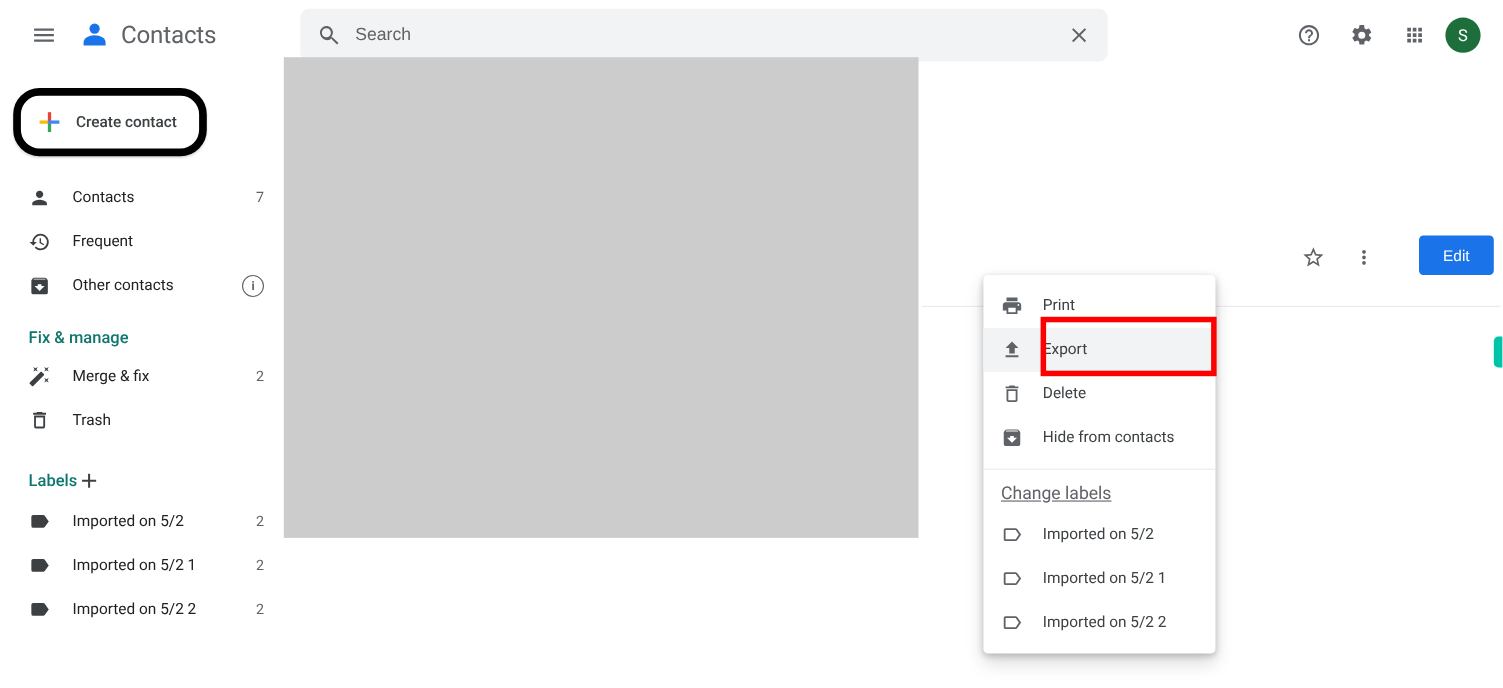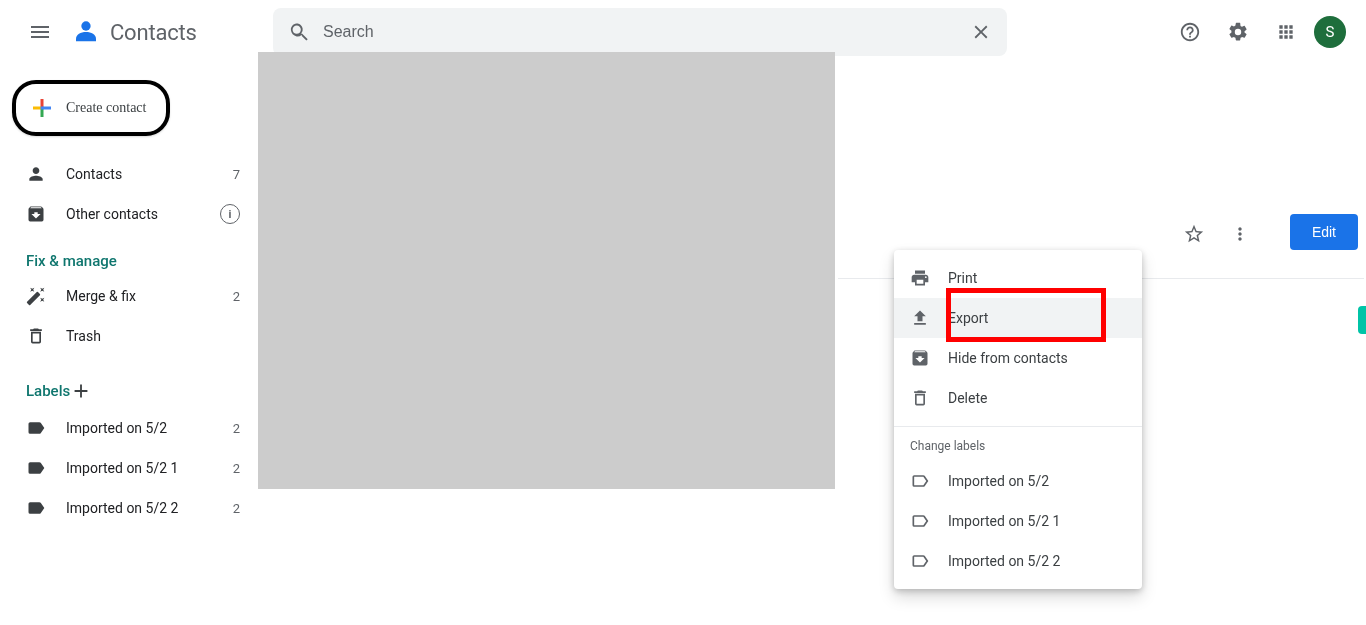--- a/index.html
+++ b/index.html
@@ -115,28 +115,27 @@
   .sidebar {
     width: 258px;
     padding: 8px 0;
     flex-shrink: 0;
   }
   .create-btn {
     display: inline-flex;
     align-items: center;
     height: 48px;
     border-radius: 24px;
-    border: 4px solid #000000;
+    border: 7px solid #000000;
     background: #fff;
     box-shadow: 0 1px 2px rgba(60,64,67,0.2);
     padding: 0 20px 0 14px;
     margin: 8px 0 18px 12px;
     cursor: pointer;
     gap: 12px;
-    font-family: Liberation Serif, serif;
   }
   .create-btn span.lbl { font-size: 14px; color: #3c4043; font-weight: 500; }
   .plus-icon { width: 24px; height: 24px; position: relative; }
 
   .nav-item {
     display: flex;
     align-items: center;
     height: 40px;
     padding: 0 18px 0 26px;
     border-radius: 0 20px 20px 0;
@@ -221,41 +220,41 @@
     height: 28px;
     background: #00c4a7;
     border-radius: 4px 0 0 4px;
   }
 
   
   .menu {
     position: absolute;
     top: 186px;
     left: 636px;
-    width: 248px;
+    width: 211px;
     background: #fff;
     border-radius: 4px;
     box-shadow: 0 2px 6px rgba(0,0,0,0.2), 0 8px 16px rgba(0,0,0,0.15);
     padding: 8px 0;
     z-index: 10;
   }
   .menu-item {
     display: flex;
     align-items: center;
     height: 40px;
     padding: 0 16px;
     cursor: pointer;
     color: #3c4043;
     gap: 18px;
   }
   .menu-item.hover { background: #f1f3f4; }
   .menu-item .micon { width: 20px; display:flex; align-items:center; justify-content:center; color:#5f6368; }
   .menu-item .mlbl { font-size: 14px; }
   .menu-divider { height: 1px; background: #e8eaed; margin: 8px 0; }
-  .menu-heading { font-size: 12px; color: #5f6368; padding: 4px 16px 8px; }
+  .menu-heading { font-size: 16px; color: #5f6368; padding: 4px 16px 8px; text-decoration: underline; }
 
   .highlight-box {
     position: absolute;
     border: 5px solid #ff0000;
     width: 150px;
     height: 44px;
     top: 224px;
     left: 688px;
     z-index: 20;
     pointer-events: none;
@@ -338,20 +337,28 @@
           <svg width="20" height="20" viewBox="0 0 24 24">
             <path fill="#3c4043" d="M12 12c2.21 0 4-1.79 4-4s-1.79-4-4-4-4 1.79-4 4 1.79 4 4 4zm0 2c-2.67 0-8 1.34-8 4v2h16v-2c0-2.66-5.33-4-8-4z"></path>
           </svg>
         </span>
       <span class="lbl">Contacts</span>
       <span class="count">7</span>
     </div>
     <div class="nav-item">
       <span class="icon">
           <svg width="20" height="20" viewBox="0 0 24 24">
+            <path fill="#3c4043" d="M13 3a9 9 0 00-9 9H1l3.89 3.89.07.14L9 12H6a7 7 0 117 7 6.93 6.93 0 01-4.95-2.05l-1.41 1.41A9 9 0 1013 3zm-1 5v5l4.28 2.54.72-1.21-3.5-2.08V8H12z"></path>
+          </svg>
+        </span>
+      <span class="lbl">Frequent</span>
+    </div>
+    <div class="nav-item">
+      <span class="icon">
+          <svg width="20" height="20" viewBox="0 0 24 24">
             <path fill="#3c4043" d="M20.54 5.23l-1.39-1.68A1.45 1.45 0 0018 3H6c-.47 0-.88.21-1.16.55L3.46 5.23A1.99 1.99 0 003 6.5V19a2 2 0 002 2h14a2 2 0 002-2V6.5c0-.47-.17-.93-.46-1.27zM12 17.5L6.5 12H10v-2h4v2h3.5L12 17.5zM5.12 5l.81-1h12l.94 1H5.12z"></path>
           </svg>
         </span>
       <span class="lbl">Other contacts</span>
       <span class="info-badge">i</span>
     </div>
 
     <div class="section-header">
       <span>Fix &amp; manage</span>
     </div>
@@ -442,32 +449,32 @@
         <span class="micon">
             <svg width="20" height="20" viewBox="0 0 24 24">
               <path fill="#5f6368" d="M9 16h6v-6h4l-7-7-7 7h4v6zm-4 2h14v2H5v-2z"></path>
             </svg>
           </span>
         <span class="mlbl">Export</span>
       </div>
       <div class="menu-item">
         <span class="micon">
             <svg width="20" height="20" viewBox="0 0 24 24">
+              <path fill="#5f6368" d="M6 19a2 2 0 002 2h8a2 2 0 002-2V7H6v12zM8 9h8v10H8V9zm7.5-5l-1-1h-5l-1 1H5v2h14V4h-3.5z"></path>
+            </svg>
+          </span>
+        <span class="mlbl">Delete</span>
+      </div>
+      <div class="menu-item">
+        <span class="micon">
+            <svg width="20" height="20" viewBox="0 0 24 24">
               <path fill="#5f6368" d="M20.54 5.23l-1.39-1.68A1.45 1.45 0 0018 3H6c-.47 0-.88.21-1.16.55L3.46 5.23A1.99 1.99 0 003 6.5V19a2 2 0 002 2h14a2 2 0 002-2V6.5c0-.47-.17-.93-.46-1.27zM12 17.5L6.5 12H10v-2h4v2h3.5L12 17.5zM5.12 5l.81-1h12l.94 1H5.12z"></path>
             </svg>
           </span>
         <span class="mlbl">Hide from contacts</span>
-      </div>
-      <div class="menu-item">
-        <span class="micon">
-            <svg width="20" height="20" viewBox="0 0 24 24">
-              <path fill="#5f6368" d="M6 19a2 2 0 002 2h8a2 2 0 002-2V7H6v12zM8 9h8v10H8V9zm7.5-5l-1-1h-5l-1 1H5v2h14V4h-3.5z"></path>
-            </svg>
-          </span>
-        <span class="mlbl">Delete</span>
       </div>
       <div class="menu-divider"></div>
       <div class="menu-heading">Change labels</div>
       <div class="menu-item">
         <span class="micon">
             <svg width="20" height="20" viewBox="0 0 24 24">
               <path fill="#5f6368" d="M17.63 5.84A2 2 0 0016 5H5a2 2 0 00-2 2v10a2 2 0 002 2h11a2 2 0 001.63-.84L22 12l-4.37-6.16zM16 17H5V7h11l3.55 5L16 17z"></path>
             </svg>
           </span>
         <span class="mlbl">Imported on 5/2</span>

